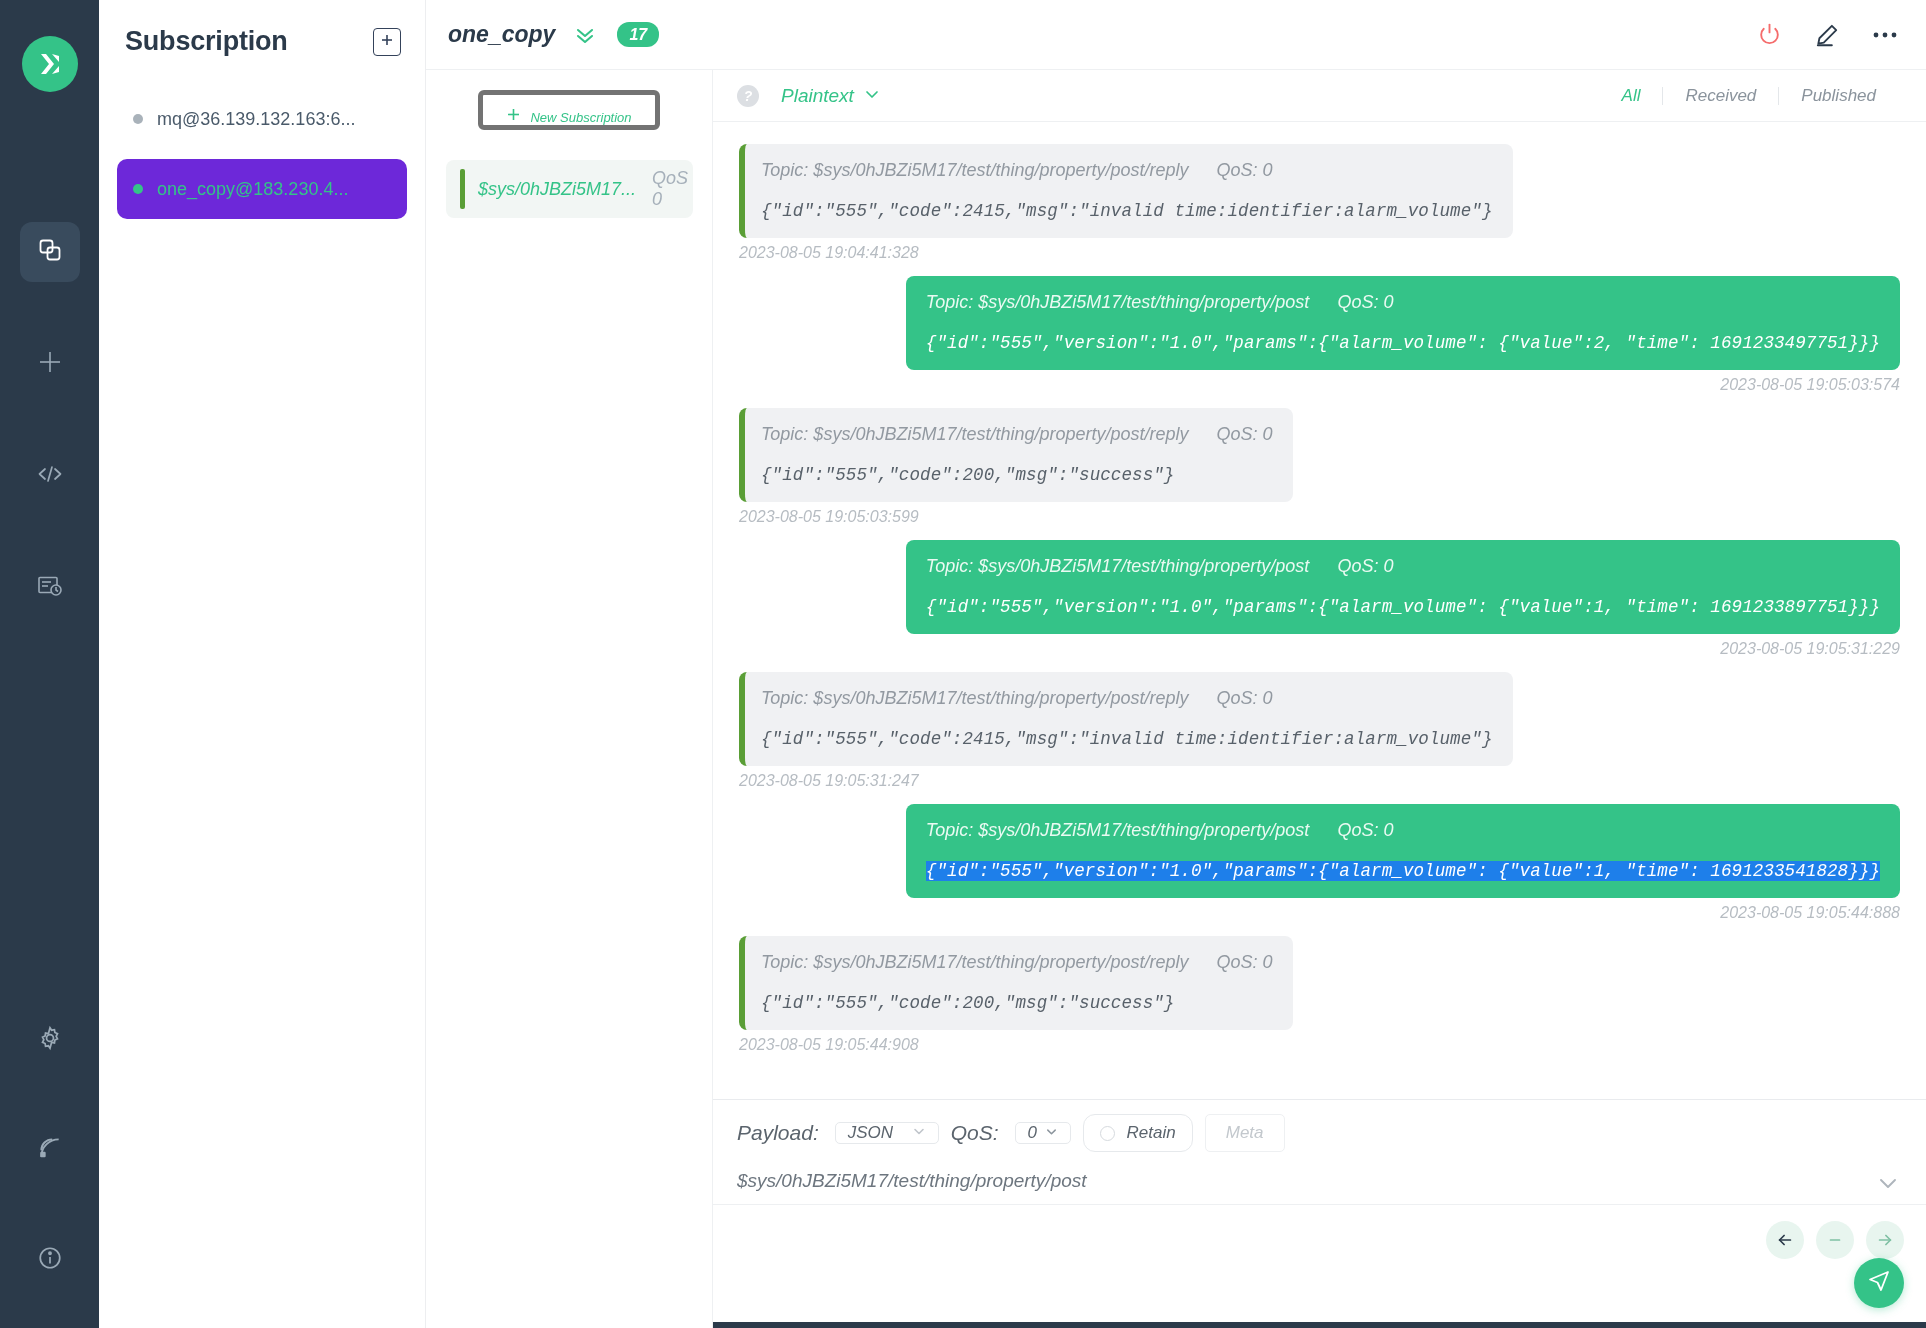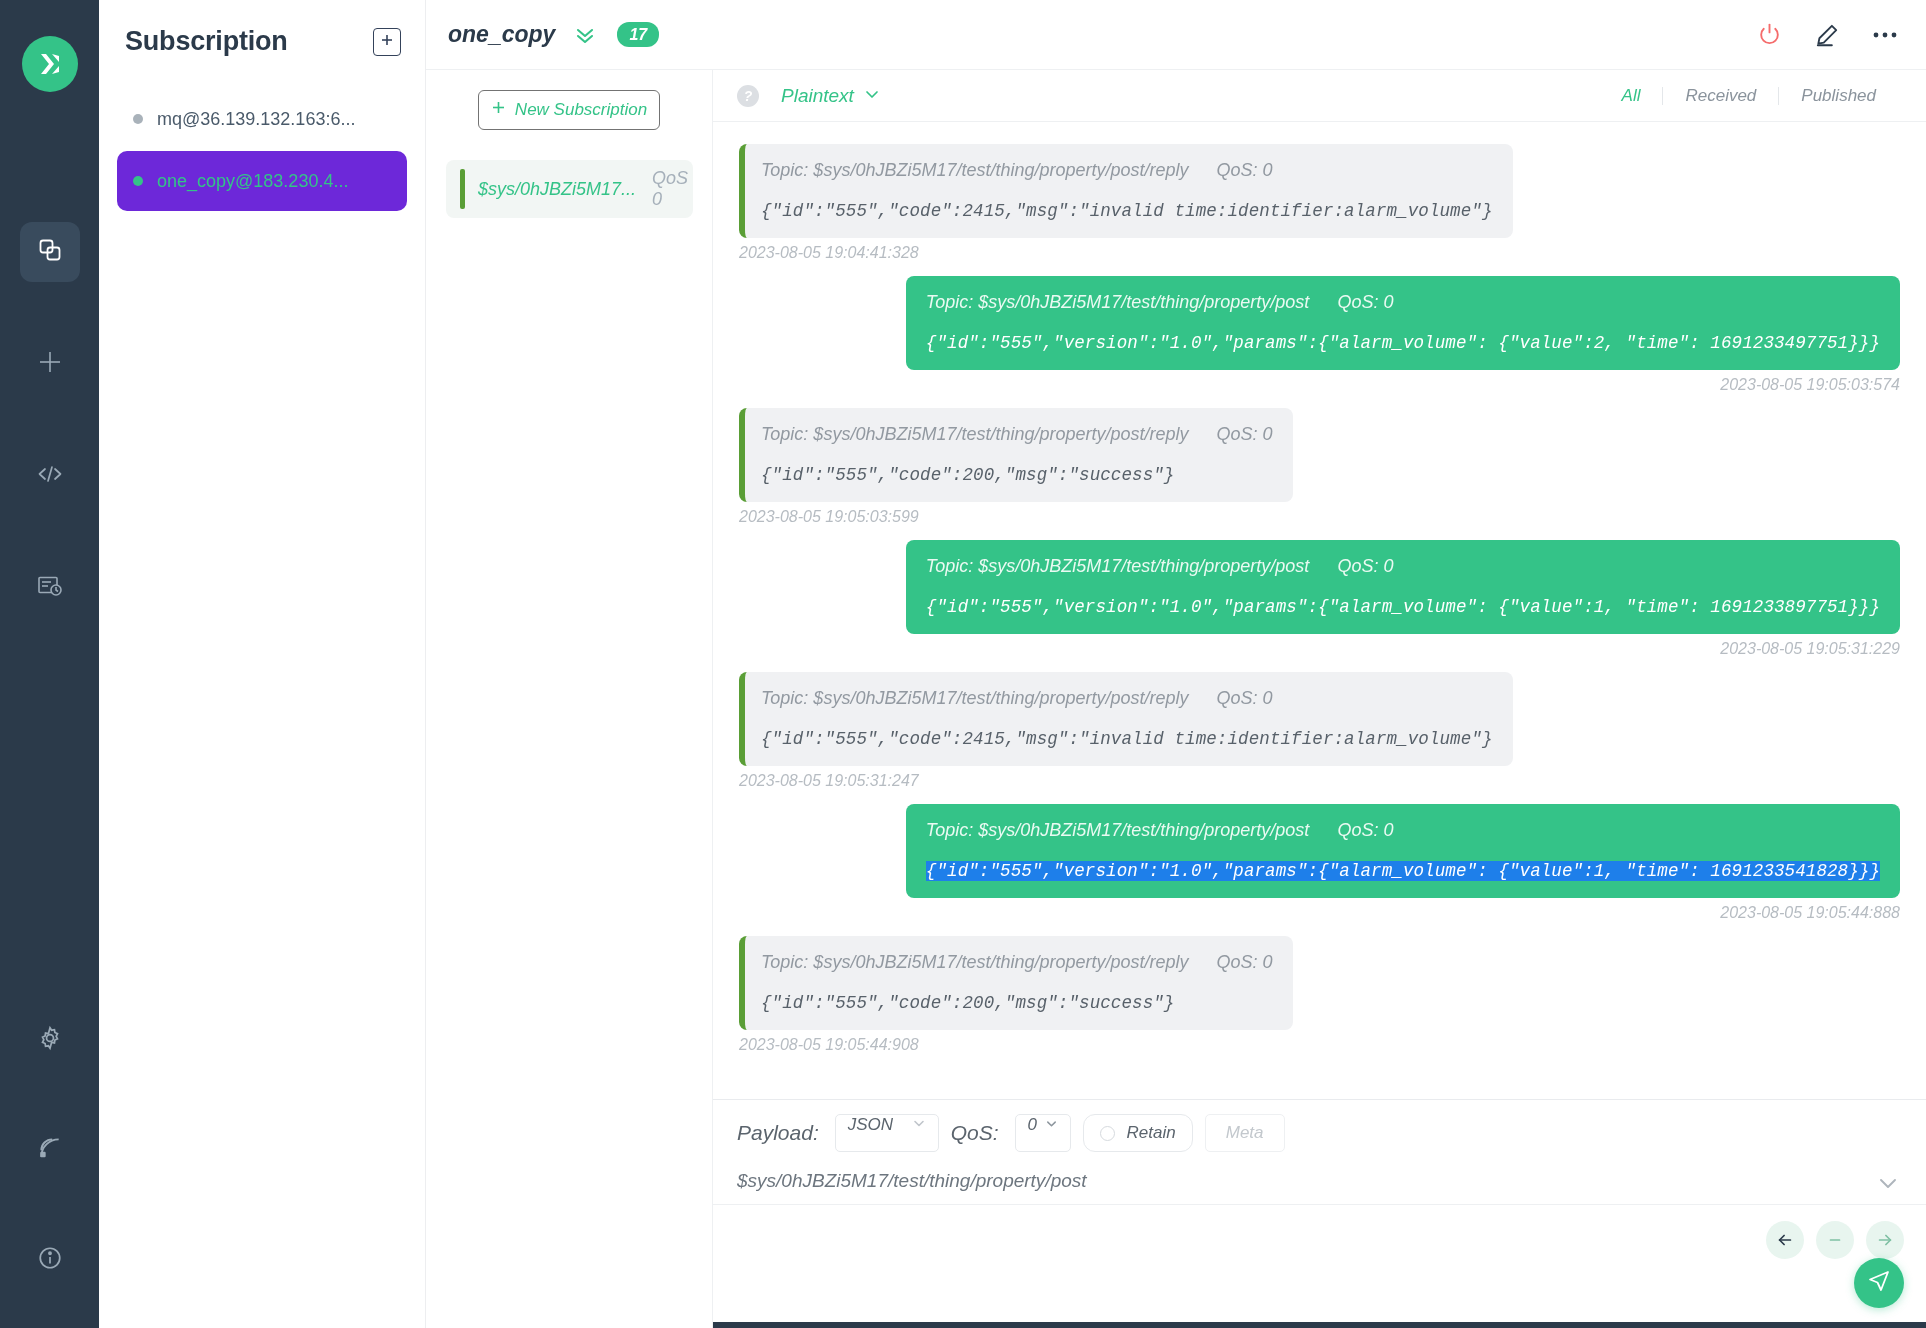--- a/index.html
+++ b/index.html
@@ -46,21 +46,21 @@
   .conn-head {
     display: flex; align-items: center; justify-content: space-between;
     padding: 26px 24px 18px 26px;
   }
   .conn-title { font-size: 27px; font-weight: bold; color: #2b3a4a; letter-spacing: -0.2px; }
   .plus-box {
     width: 28px; height: 28px; border: 1.6px solid #34425a; border-radius: 4px;
     display: flex; align-items: center; justify-content: center;
     color: #34425a;
   }
-  .conn-list { padding: 14px 18px 0 18px; display: flex; flex-direction: column; gap: 2px; }
+  .conn-list { padding: 14px 18px 0 18px; display: flex; flex-direction: column; gap: 10px; }
   .conn-item {
     height: 60px; border-radius: 10px; padding: 0 16px;
     display: flex; align-items: center; gap: 14px;
     font-size: 18px; color: #4a5a6a;
   }
   .conn-item.selected { background: #6d28d9; color: #34c388; }
   .dot { width: 10px; height: 10px; border-radius: 50%; background: #a9b2ba; flex: none; }
   .conn-item.selected .dot { background: #34c388; }
   .conn-name { white-space: nowrap; overflow: hidden; text-overflow: ellipsis; }
 
@@ -86,23 +86,23 @@
 
   
   .subs {
     width: 287px; min-width: 287px;
     border-right: 1px solid #eef0f2;
     background: #fff;
     padding: 20px 0 0 0;
     display: flex; flex-direction: column; align-items: center;
   }
   .new-sub {
-    width: 182px; height: 40px; border: 1px solid #737373; border-radius: 6px;
-    color: #34c388; background: #fff; font-size: 17px;
-    display: flex; align-items: center; justify-content: center; gap: 9px;
+    width: 182px; height: 40px; border: 5px solid #737373; border-radius: 6px;
+    color: #34c388; background: #fff; font-size: 13px;
+    display: flex; align-items: flex-end; justify-content: center; gap: 9px;
   }
   .sub-item {
     margin-top: 30px; width: 247px; height: 58px; border-radius: 8px;
     background: #f2f6f4;
     display: flex; align-items: center; padding-left: 0;
     position: relative; overflow: hidden;
   }
   .sub-bar { width: 7px; height: 40px; background: #5a9e36; border-radius: 2px; margin-left: 14px; }
   .sub-topic { margin-left: 13px; font-size: 18px; color: #34c388; white-space: nowrap; }
   .sub-qos { margin-left: 16px; font-size: 18px; color: #a6b0ba; }
@@ -157,21 +157,21 @@
   .bubble.out .b-payload { color: #ffffff; }
   .b-payload.selected { background: #1e7fea; color: #ffffff; }
 
   .ts { font-size: 16px; color: #b6bcc2; margin-top: 6px; }
 
   
   .publish { border-top: 1px solid #e9ebee; background: #fff; position: relative; }
   .pub-opts { display: flex; align-items: center; gap: 12px; padding: 14px 0 10px 24px; }
   .pub-label { font-size: 21px; color: #5b646d; margin-right: 4px; }
   .sel {
-    height: 38px; border: 1px solid #e6e9ec; border-radius: 5px;
+    height: 22px; border: 1px solid #e6e9ec; border-radius: 5px;
     display: flex; align-items: flex-start; justify-content: space-between;
     padding: 0 12px; font-size: 17px; color: #5b646d; gap: 16px;
   }
   .sel.payload-sel { width: 104px; }
   .sel.qos-sel { width: 56px; gap: 6px; }
   .chk {
     height: 38px; border: 1px solid #e6e9ec; border-radius: 12px;
     display: flex; align-items: center; gap: 12px; padding: 0 16px;
     font-size: 17px; color: #5b646d;
   }

